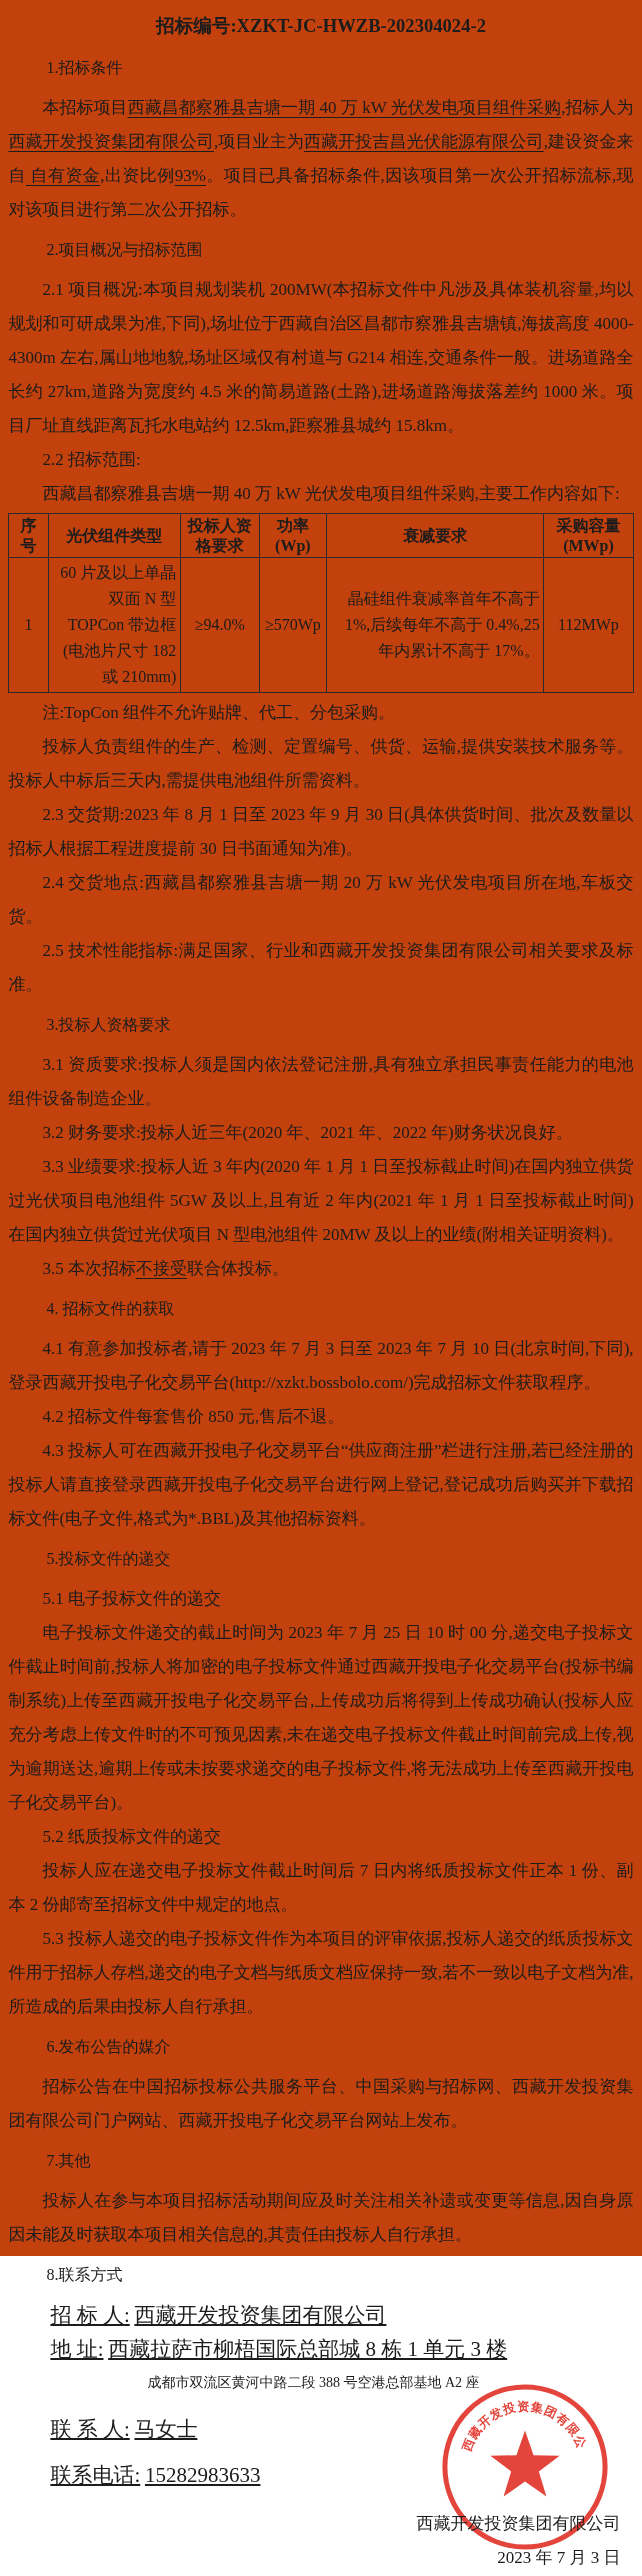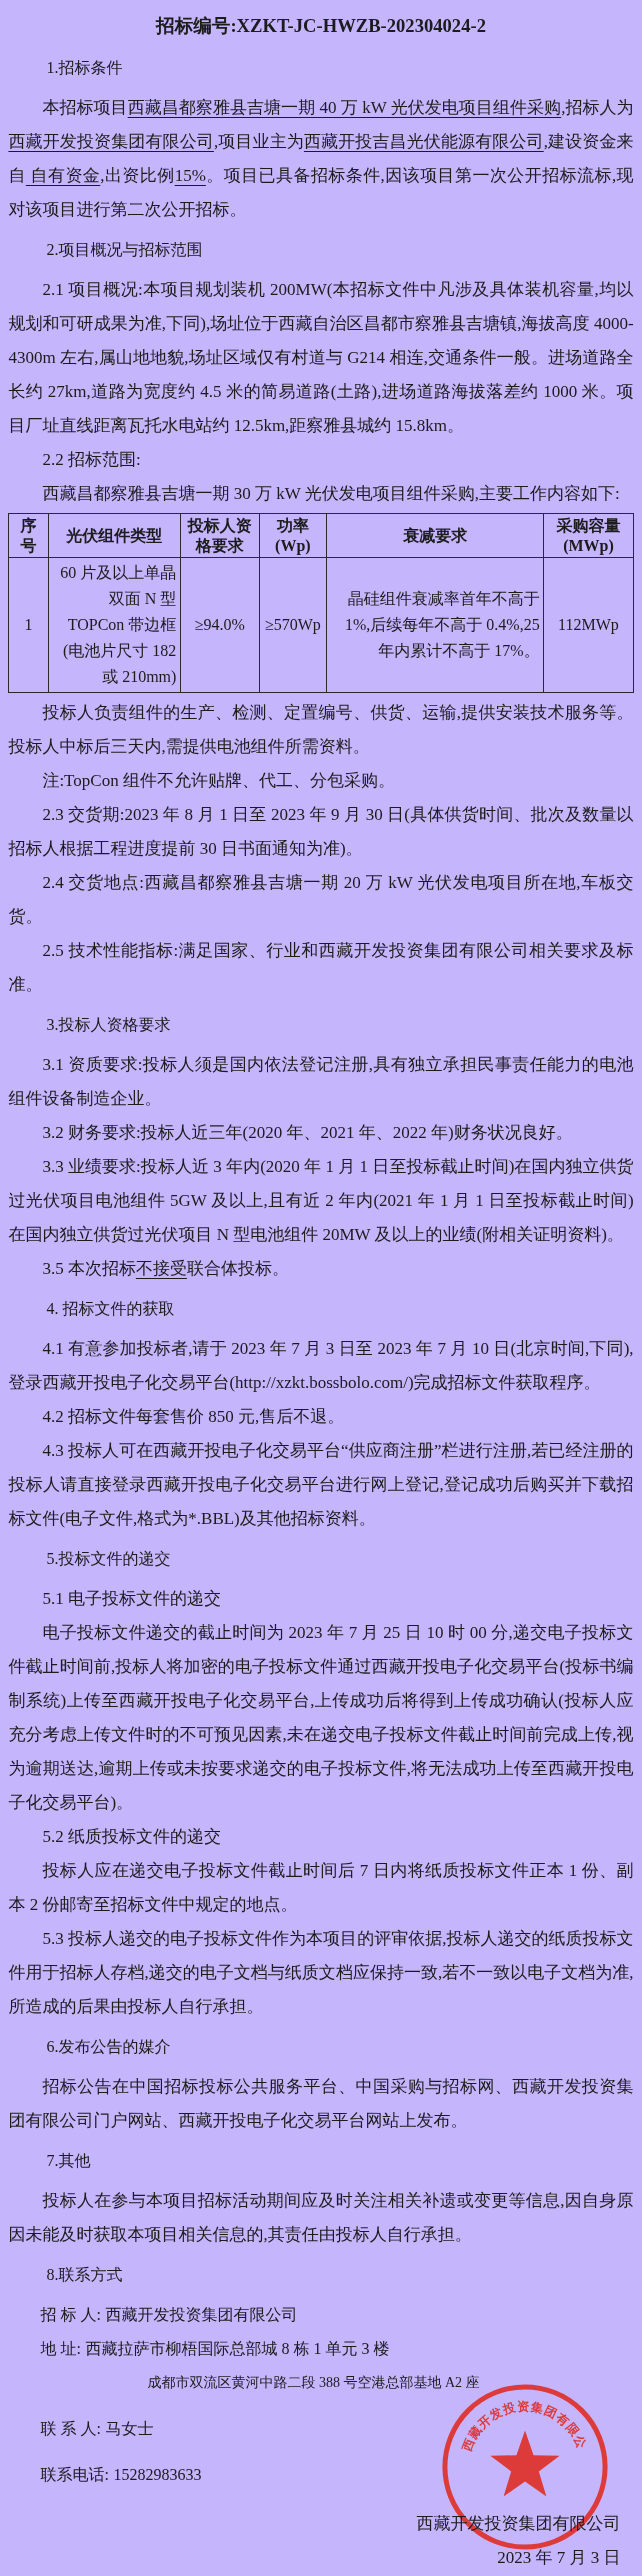--- a/index.html
+++ b/index.html
@@ -3,23 +3,23 @@
 <meta charset="utf-8">
 <style>
   html,body { margin:0; padding:0; background:#ffffff; }
   body {
     width:642px; height:2576px; overflow:hidden;
     font-family:"Liberation Serif","DejaVu Serif",serif;
     color:#1c1c1c;
   }
   .page {
     position:relative; box-sizing:border-box;
-    width:642px; height:2576px;
+    width:642px; height:2256px;
     padding:5.6px 8.4px 0 8.4px;
-    background:#c4b5fd;
+    background:#c2410c;
   }
   .doc-title {
     text-align:center; font-weight:bold;
     font-size:18.6px; line-height:39px; margin:0 0 1.9px 0;
   }
   .sec-heading {
     font-size:16px; font-weight:normal; line-height:34px;
     margin:6px; text-indent:2em;
   }
   .para {
@@ -31,21 +31,21 @@
     width:100%; border-collapse:collapse; table-layout:fixed;
     margin:2.8px 0 2.8px 0;
   }
   table.spec th, table.spec td {
     border:1.4px solid #2a2a2a; box-sizing:border-box;
     font-size:16px; padding:1.9px 3.7px; vertical-align:middle;
   }
   table.spec th { font-weight:bold; text-align:center; line-height:19.6px; }
   table.spec td { text-align:center; line-height:26px; }
   table.spec td.left { text-align:right; }
-  .contact-line { font-size:16px; line-height:34px; padding-left:2em; }
+  .contact-line { font-size:21px; line-height:34px; padding-left:2em;text-decoration:underline; }
   .contact-line.gap { margin-top:12px; }
   .c-label { display:inline; }
   .c-value { margin-left:4.7px; }
   .addr2 { font-size:14px; line-height:34px; padding-left:139px; }
   .sign-block {
     position:relative; z-index:2;
     text-align:right; padding-right:13px; margin-top:15px;
     font-size:17px; line-height:34px;
   }
   .seal {
@@ -55,26 +55,26 @@
   .seal text { font-family:"Liberation Serif","DejaVu Serif",serif; font-weight:bold; }
 </style>
 </head>
 <body>
 
 <div class="page">
 
   <div class="doc-title">招标编号:XZKT-JC-HWZB-202304024-2</div>
 
   <div class="sec-heading">1.招标条件</div>
-  <div class="para"><span>本招标项目</span><span class="u">西藏昌都察雅县吉塘一期 40 万 kW 光伏发电项目组件采购</span><span>,招标人为</span><span class="u"> 西藏开发投资集团有限公司</span><span>,项目业主为</span><span class="u">西藏开投吉昌光伏能源有限公司</span><span>,建设资金来自</span><span class="u"> 自有资金</span><span>,出资比例</span><span class="u">15%</span><span>。项目已具备招标条件,因该项目第一次公开招标流标,现对该项目进行第二次公开招标。</span></div>
+  <div class="para"><span>本招标项目</span><span class="u">西藏昌都察雅县吉塘一期 40 万 kW 光伏发电项目组件采购</span><span>,招标人为</span><span class="u"> 西藏开发投资集团有限公司</span><span>,项目业主为</span><span class="u">西藏开投吉昌光伏能源有限公司</span><span>,建设资金来自</span><span class="u"> 自有资金</span><span>,出资比例</span><span class="u">93%</span><span>。项目已具备招标条件,因该项目第一次公开招标流标,现对该项目进行第二次公开招标。</span></div>
 
   <div class="sec-heading">2.项目概况与招标范围</div>
   <div class="para">2.1 项目概况:本项目规划装机 200MW(本招标文件中凡涉及具体装机容量,均以规划和可研成果为准,下同),场址位于西藏自治区昌都市察雅县吉塘镇,海拔高度 4000-4300m 左右,属山地地貌,场址区域仅有村道与 G214 相连,交通条件一般。进场道路全长约 27km,道路为宽度约 4.5 米的简易道路(土路),进场道路海拔落差约 1000 米。项目厂址直线距离瓦托水电站约 12.5km,距察雅县城约 15.8km。</div>
   <div class="para">2.2 招标范围:</div>
-  <div class="para">西藏昌都察雅县吉塘一期 30 万 kW 光伏发电项目组件采购,主要工作内容如下:</div>
+  <div class="para">西藏昌都察雅县吉塘一期 40 万 kW 光伏发电项目组件采购,主要工作内容如下:</div>
 
   <table class="spec">
     <colgroup>
       <col style="width:6.3%">
         <col style="width:21.2%">
         <col style="width:12.6%">
       <col style="width:10.8%">
         <col style="width:34.8%">
         <col style="width:14.3%">
     </colgroup>
@@ -93,22 +93,22 @@
         <td>1</td>
         <td class="left">60 片及以上单晶双面 N 型 TOPCon 带边框(电池片尺寸 182 或 210mm)</td>
         <td>≥94.0%</td>
         <td>≥570Wp</td>
         <td class="left">晶硅组件衰减率首年不高于 1%,后续每年不高于 0.4%,25 年内累计不高于 17%。</td>
         <td>112MWp</td>
       </tr>
     </tbody>
   </table>
 
+  <div class="para">注:TopCon 组件不允许贴牌、代工、分包采购。</div>
   <div class="para">投标人负责组件的生产、检测、定置编号、供货、运输,提供安装技术服务等。投标人中标后三天内,需提供电池组件所需资料。</div>
-  <div class="para">注:TopCon 组件不允许贴牌、代工、分包采购。</div>
   <div class="para">2.3 交货期:2023 年 8 月 1 日至 2023 年 9 月 30 日(具体供货时间、批次及数量以招标人根据工程进度提前 30 日书面通知为准)。</div>
   <div class="para">2.4 交货地点:西藏昌都察雅县吉塘一期 20 万 kW 光伏发电项目所在地,车板交货。</div>
   <div class="para">2.5 技术性能指标:满足国家、行业和西藏开发投资集团有限公司相关要求及标准。</div>
 
   <div class="sec-heading">3.投标人资格要求</div>
   <div class="para">3.1 资质要求:投标人须是国内依法登记注册,具有独立承担民事责任能力的电池组件设备制造企业。</div>
   <div class="para">3.2 财务要求:投标人近三年(2020 年、2021 年、2022 年)财务状况良好。</div>
   <div class="para">3.3 业绩要求:投标人近 3 年内(2020 年 1 月 1 日至投标截止时间)在国内独立供货过光伏项目电池组件 5GW 及以上,且有近 2 年内(2021 年 1 月 1 日至投标截止时间)在国内独立供货过光伏项目 N 型电池组件 20MW 及以上的业绩(附相关证明资料)。</div>
   <div class="para"><span>3.5 本次招标</span><span class="u">不接受</span><span>联合体投标。</span></div>
 

